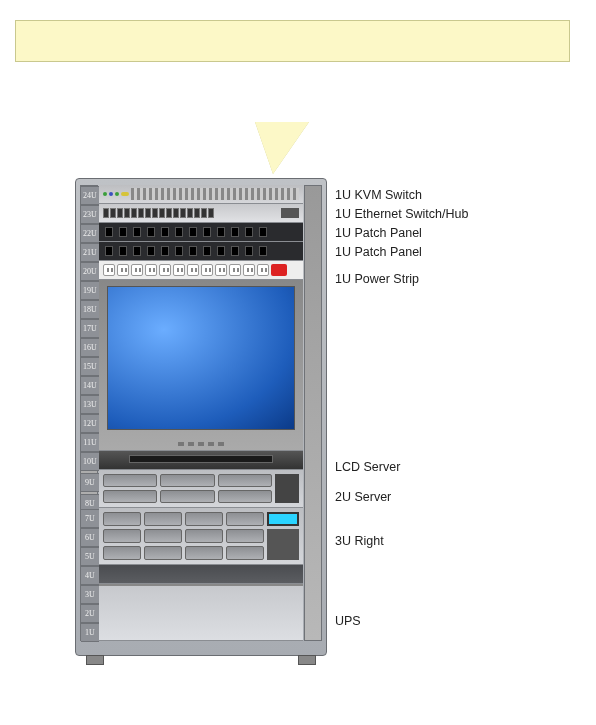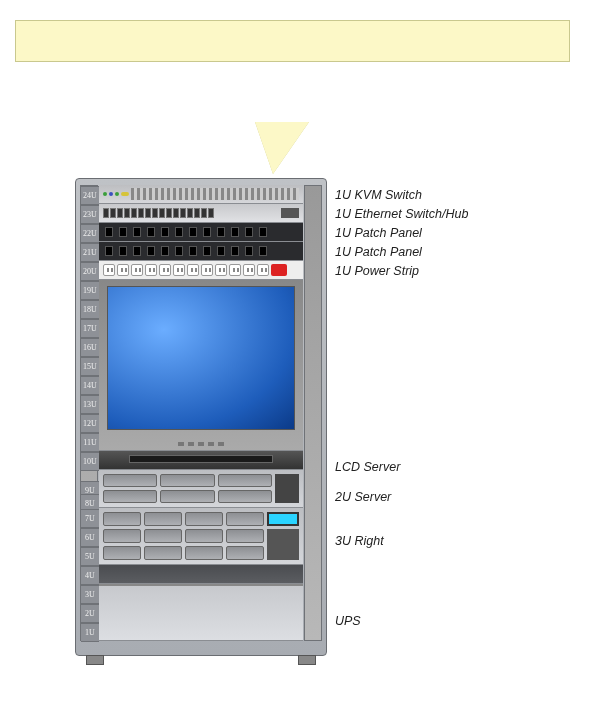--- a/index.html
+++ b/index.html
@@ -103,21 +103,21 @@
   .bay{background:linear-gradient(#8d8f93,#aeb0b4);border:1px solid #666;border-radius:2px;}
   .panel{grid-row:1/3;grid-column:4;background:#444;}
   
   .s3u{height:57px !important;background:linear-gradient(#bcbec2,#d4d6da);padding:4px;display:grid;grid-template-columns:repeat(4,1fr) 32px;grid-template-rows:repeat(3,1fr);gap:3px;}
   .s3u .lcdp{grid-column:5;grid-row:1;background:#2ad4ff;border:2px solid #333;}
   .s3u .ctrl{grid-column:5;grid-row:2/4;background:#555;}
   
   .ups{height:57px !important;background:linear-gradient(#c7c9cd,#dcdee2);border-top:2px solid #888;}
   
   .labels { position: absolute; left: 260px; top: 6px; font-size: 12.5px; color: #222; }
-  .lab { position: absolute; white-space: nowrap; font-style: italic; }
+  .lab { position: absolute; white-space: nowrap; }
   .foot{position:absolute;bottom:-10px;width:18px;height:10px;background:#888;border:1px solid #555;}
   .foot.l{left:10px;} .foot.r{right:10px;}
 </style>
 </head>
 <body>
 
 <div class="callout">
   <div style="height:10px"></div>
 </div>
 <div class="callout-tail"></div>
@@ -134,21 +134,21 @@
         <div class="u-label" style="top:95px">19U</div>
         <div class="u-label" style="top:114px">18U</div>
         <div class="u-label" style="top:133px">17U</div>
         <div class="u-label" style="top:152px">16U</div>
         <div class="u-label" style="top:171px">15U</div>
         <div class="u-label" style="top:190px">14U</div>
         <div class="u-label" style="top:209px">13U</div>
         <div class="u-label" style="top:228px">12U</div>
         <div class="u-label" style="top:247px">11U</div>
         <div class="u-label" style="top:266px">10U</div>
-        <div class="u-label" style="top:295px">9U</div>
+        <div class="u-label" style="top:287px">9U</div>
         <div class="u-label" style="top:308px">8U</div>
         <div class="u-label" style="top:323px">7U</div>
         <div class="u-label" style="top:342px">6U</div>
         <div class="u-label" style="top:361px">5U</div>
         <div class="u-label" style="top:380px">4U</div>
         <div class="u-label" style="top:399px">3U</div>
         <div class="u-label" style="top:418px">2U</div>
         <div class="u-label" style="top:437px">1U</div>
       </div>
       <div class="rail-right"></div>
@@ -266,19 +266,19 @@
     </div>
     <div class="foot l"></div>
     <div class="foot r"></div>
   </div>
 
   <div class="labels">
     <div class="lab" style="top:4px">1U KVM Switch</div>
     <div class="lab" style="top:23px">1U Ethernet Switch/Hub</div>
     <div class="lab" style="top:42px">1U Patch Panel</div>
     <div class="lab" style="top:61px">1U Patch Panel</div>
-    <div class="lab" style="top:80px">1U Power Strip</div>
+    <div class="lab" style="top:88px">1U Power Strip</div>
     <div class="lab" style="top:276px">LCD Server</div>
     <div class="lab" style="top:306px">2U Server</div>
     <div class="lab" style="top:350px">3U Right</div>
     <div class="lab" style="top:430px">UPS</div>
   </div>
 </div>
 
 </body></html>

